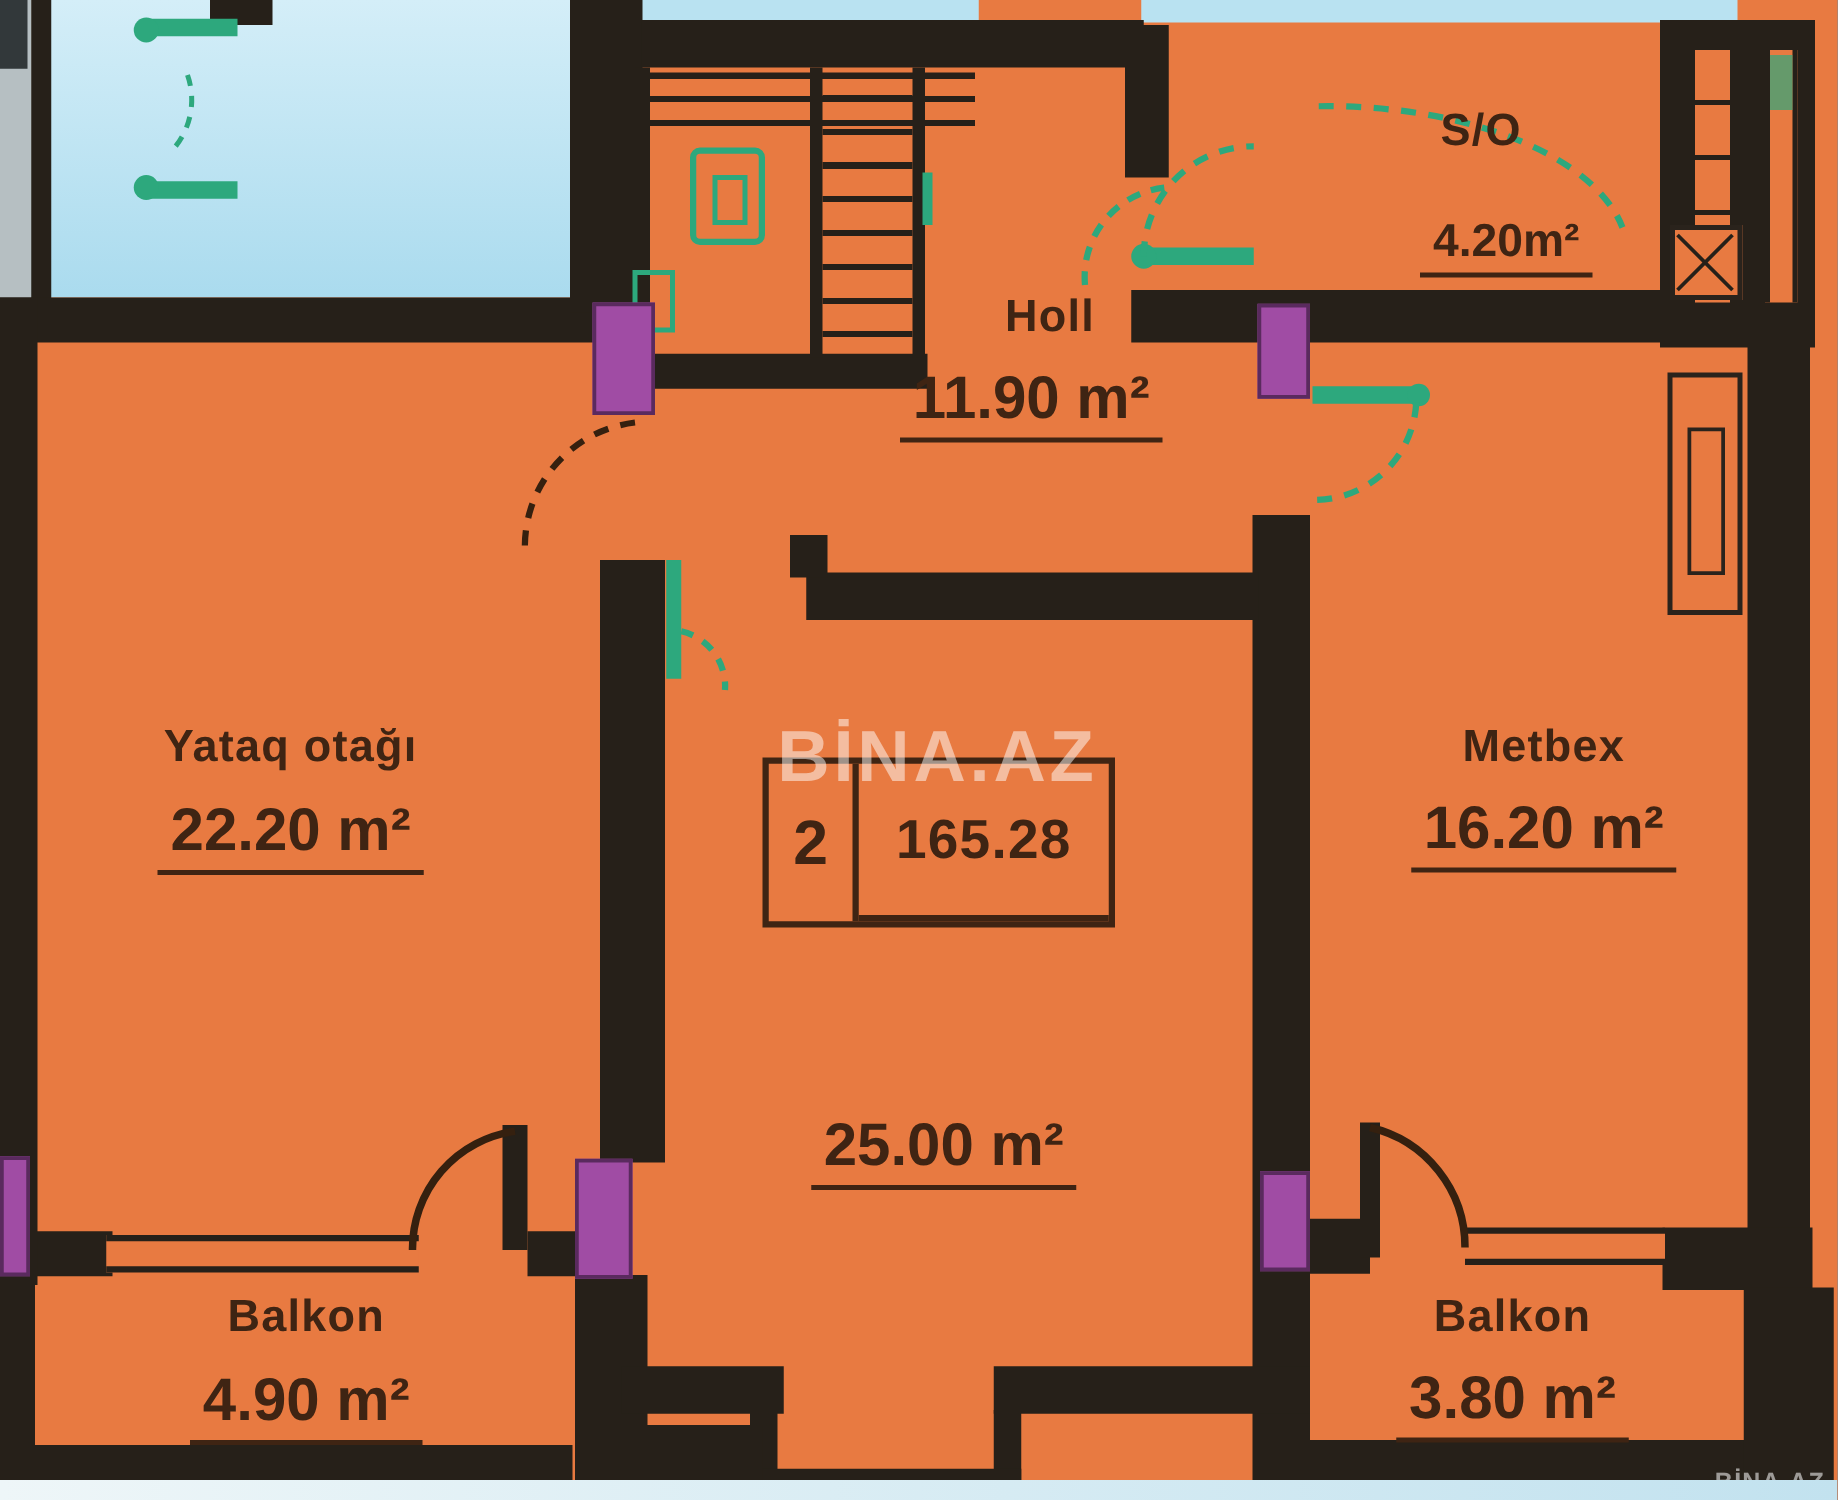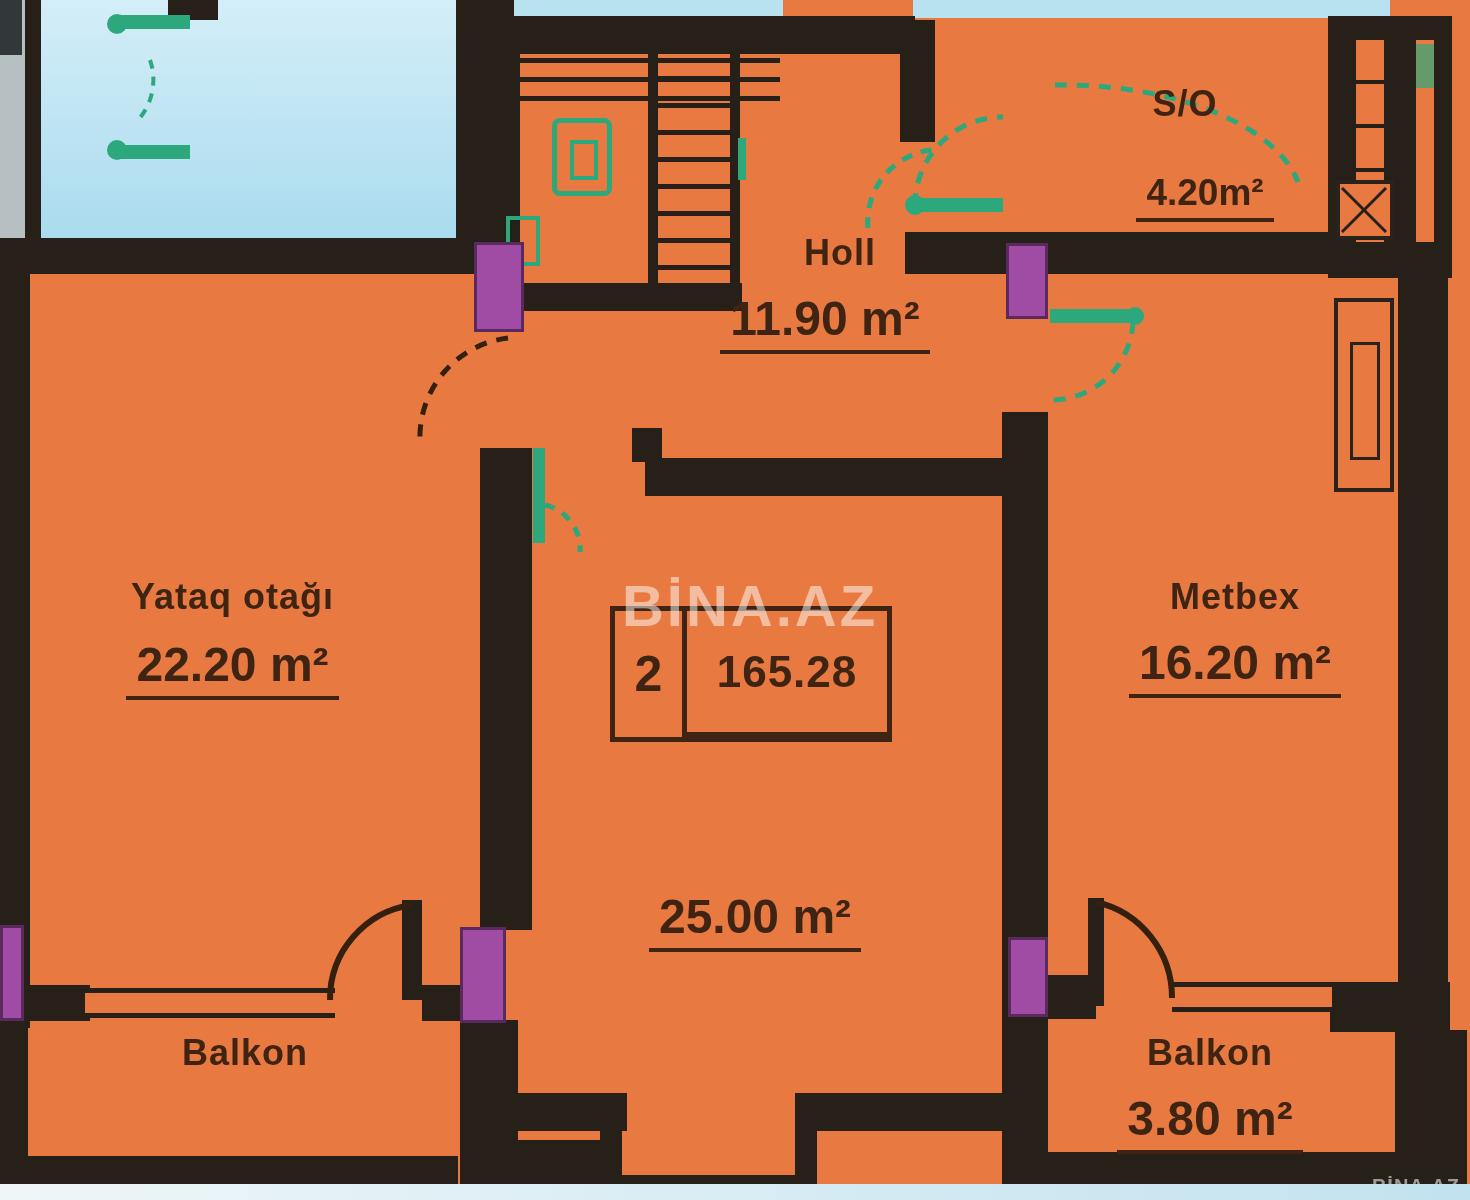--- a/index.html
+++ b/index.html
@@ -194,20 +194,23 @@
     <span>16.20 m²</span>
   </div>
 
   <div class="lbl val" style="left:610px;top:892px;width:290px;height:56px;">
     <span>25.00 m²</span>
   </div>
 
   <div class="lbl name" style="left:80px;top:1028px;width:330px;height:50px;">
     <span>Balkon</span>
   </div>
+  <div class="lbl val" style="left:80px;top:1096px;width:330px;height:56px;">
+    <span>4.90 m²</span>
+  </div>
 
   <div class="lbl name" style="left:1060px;top:1028px;width:300px;height:50px;">
     <span>Balkon</span>
   </div>
   <div class="lbl val" style="left:1060px;top:1094px;width:300px;height:56px;">
     <span>3.80 m²</span>
   </div>
 
   <div id="infobox">
     <div class="cell-left">2</div>

